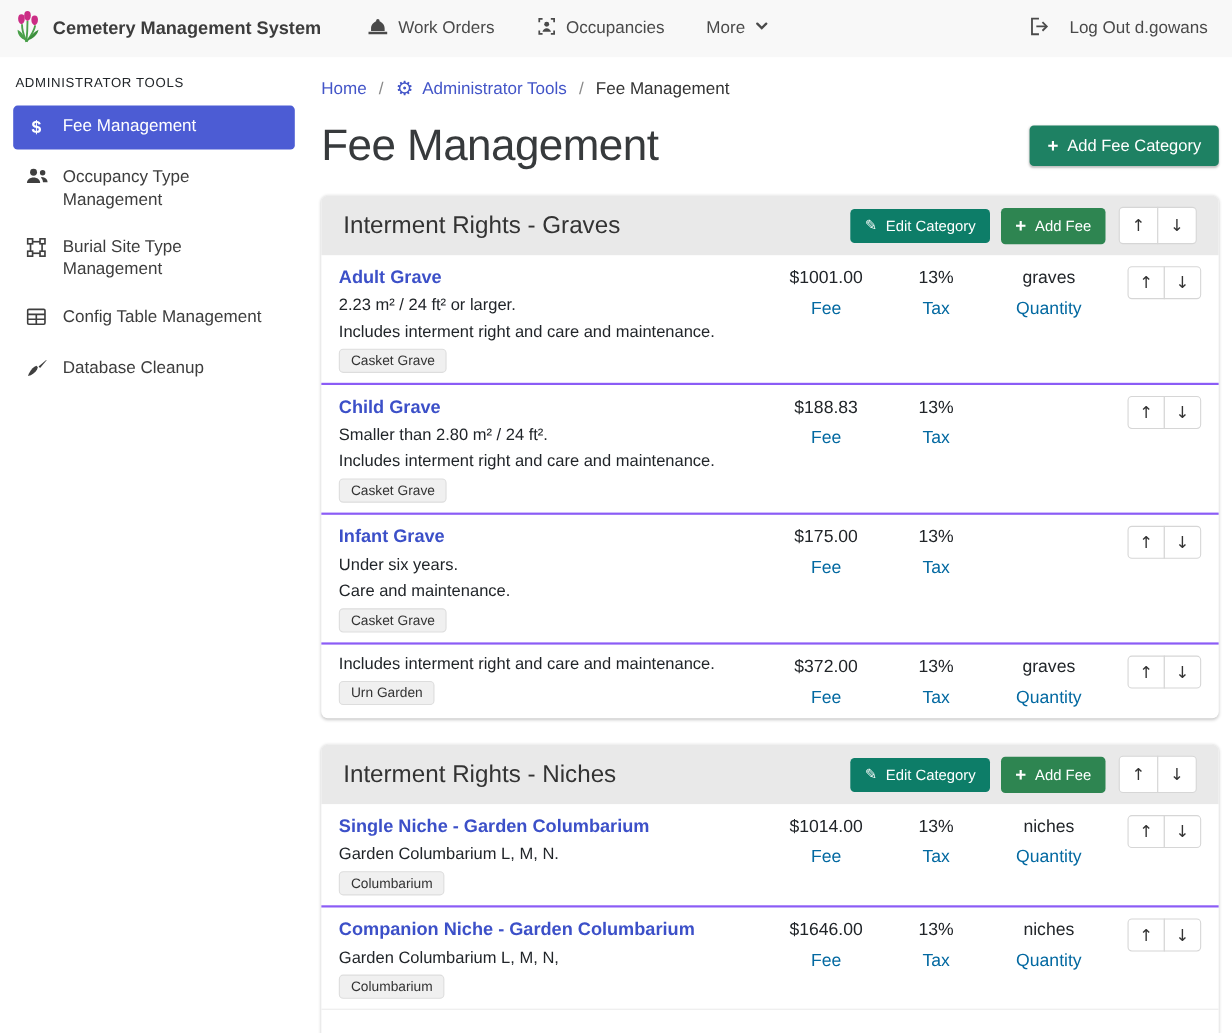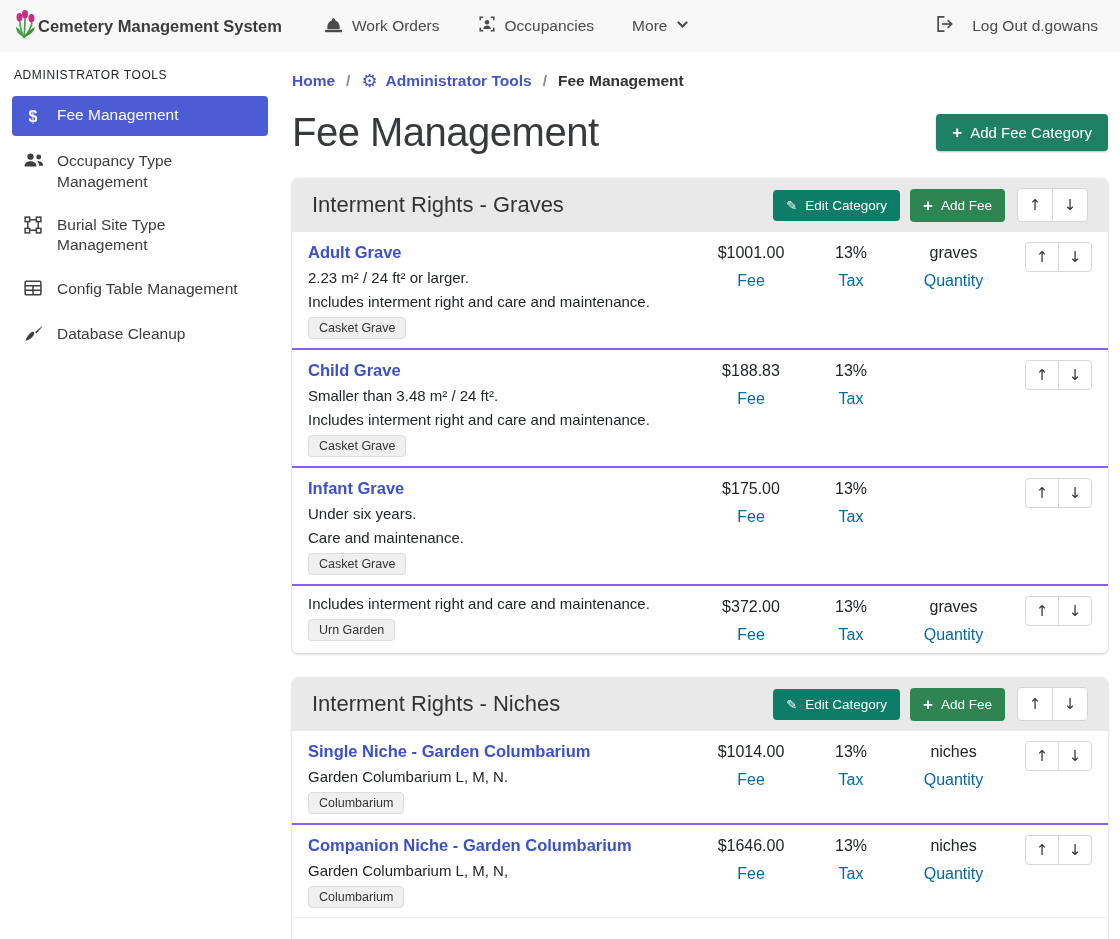--- a/index.html
+++ b/index.html
@@ -1,40 +1,40 @@
 <!DOCTYPE html>
 <html><head>
 <meta charset="utf-8">
 <style>
   * { box-sizing: border-box; }
   html,body { margin:0; padding:0; width:1120px; height:939px; overflow:hidden;
     background:#fff; font-family:"Liberation Sans","DejaVu Sans",sans-serif; color:#212529; }
 
   
   .navbar { height:52px; background:#f8f8f8; display:flex; align-items:center; padding:0 22px 0 12px; }
-  .brand { display:flex; align-items:center; color:#3c3c3c; font-weight:bold; font-size:16.5px; }
+  .brand { display:flex; align-items:center; gap:10px; color:#3c3c3c; font-weight:bold; font-size:16.5px; }
   .nav-links { display:flex; align-items:center; gap:38px; margin-left:42px; }
   .nav-link { display:flex; align-items:center; gap:9px; color:#4a4a4a; font-size:15.5px; cursor:pointer; }
   .nav-link svg { flex:none; }
   .logout { margin-left:auto; display:flex; align-items:center; gap:18px; color:#4a4a4a; font-size:15.5px; cursor:pointer; }
 
   
   .layout { display:flex; height:887px; }
   .sidebar { width:280px; flex:none; padding:16px 12px 0; }
   .sidebar-heading { font-size:12px; letter-spacing:.6px; color:#212529; margin:0 2px 14px; }
   .side-item { display:flex; align-items:flex-start; gap:13px; padding:8px 10px; margin-bottom:7px;
     border-radius:4px; color:#3d3d3d; font-size:15.5px; line-height:1.32; cursor:pointer; }
   .side-item .s-icon { width:22px; flex:none; text-align:center; margin-top:1px; color:#3f3f3f; }
   .side-item.active { background:#4c5cd4; color:#fff; padding-top:9px; padding-bottom:9px; }
   .side-item.active .s-icon { color:#fff; font-weight:bold; font-size:16px; }
 
   .content { flex:1; padding:14px 12px 0; }
 
   
-  .breadcrumb { display:flex; align-items:center; gap:11px; font-size:15.5px; margin-top:6px;font-weight:bold; }
+  .breadcrumb { display:flex; align-items:center; gap:11px; font-size:15.5px; margin-top:6px; }
   .crumb-link { color:#4355c8; text-decoration:none; cursor:pointer; display:flex; align-items:center; gap:8px; }
   .crumb-sep { color:#8a8a8a; }
   .crumb-current { color:#333; }
   .gear { font-family:"DejaVu Sans",sans-serif; font-size:18px; line-height:1; color:#4355c8; }
 
   
   .page-head { display:flex; justify-content:space-between; align-items:center; margin-top:18px; }
   .page-title { font-size:40px; font-weight:400; color:#373a3c; margin:0; line-height:1.2; letter-spacing:-.5px; }
   .btn { border:none; border-radius:4px; color:#fff; display:inline-flex; align-items:center; gap:8px;
     cursor:pointer; font-family:inherit; }
@@ -251,21 +251,21 @@
           </div>
         <span class="arrow-group row-arrows">
           <button class="arrow-btn">↑</button>
           <button class="arrow-btn">↓</button>
         </span>
       </div>
 
       <div class="fee-row">
         <div class="fee-main">
           <div class="fee-name">Child Grave</div>
-          <div class="fee-desc">Smaller than 3.48 m² / 24 ft².</div>
+          <div class="fee-desc">Smaller than 2.80 m² / 24 ft².</div>
           <div class="fee-desc">Includes interment right and care and maintenance.</div>
           <span class="badge">Casket Grave</span>
         </div>
         <div class="fee-col col-fee">
             <span class="col-value">$188.83</span>
             <span class="col-label">Fee</span>
           </div>
         <div class="fee-col col-tax">
             <span class="col-value">13%</span>
             <span class="col-label">Tax</span>

